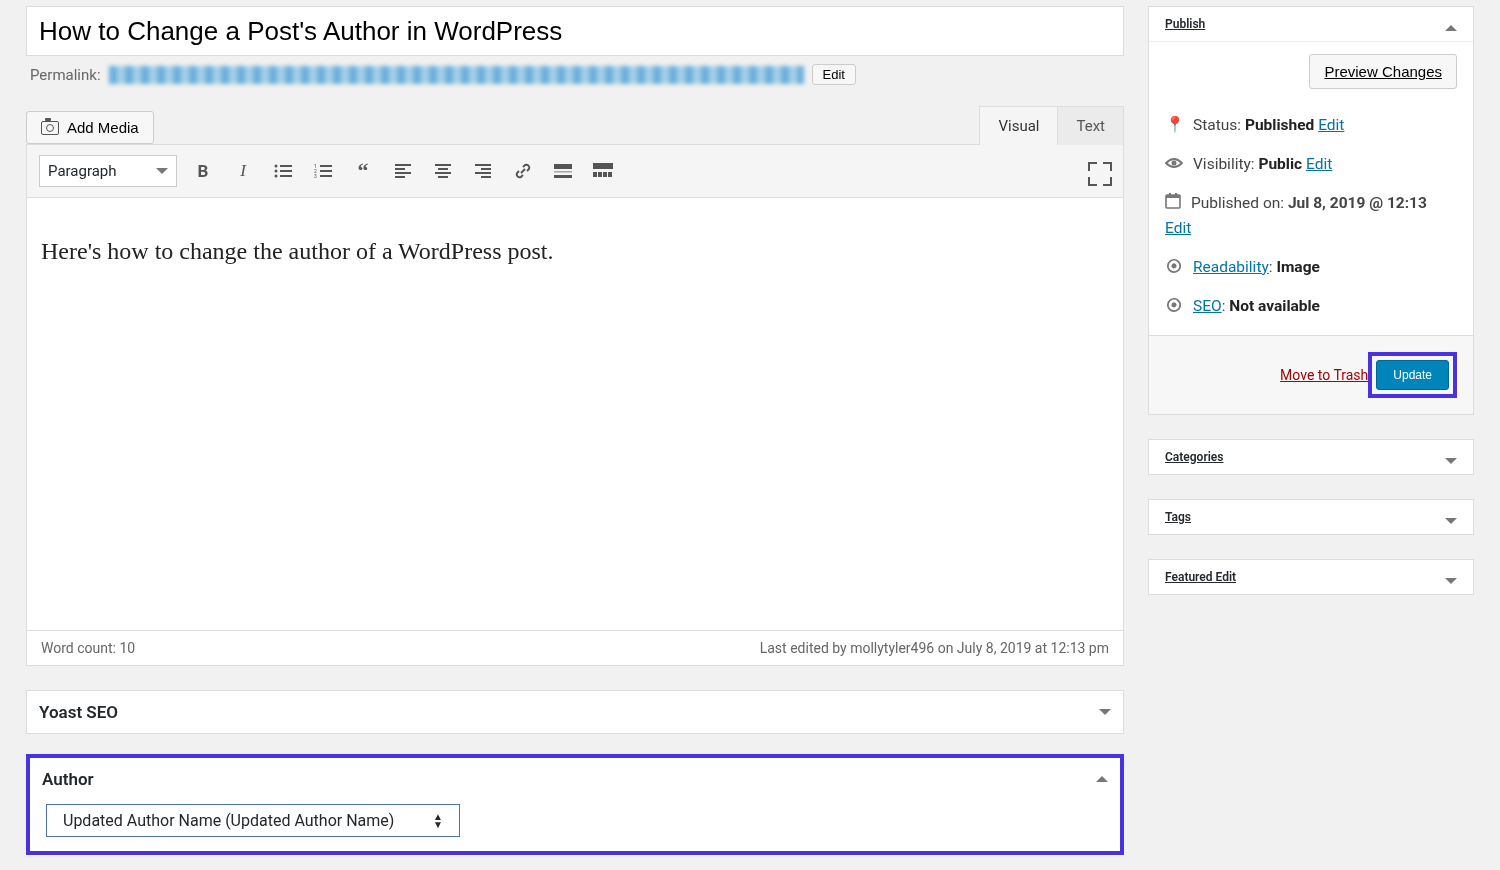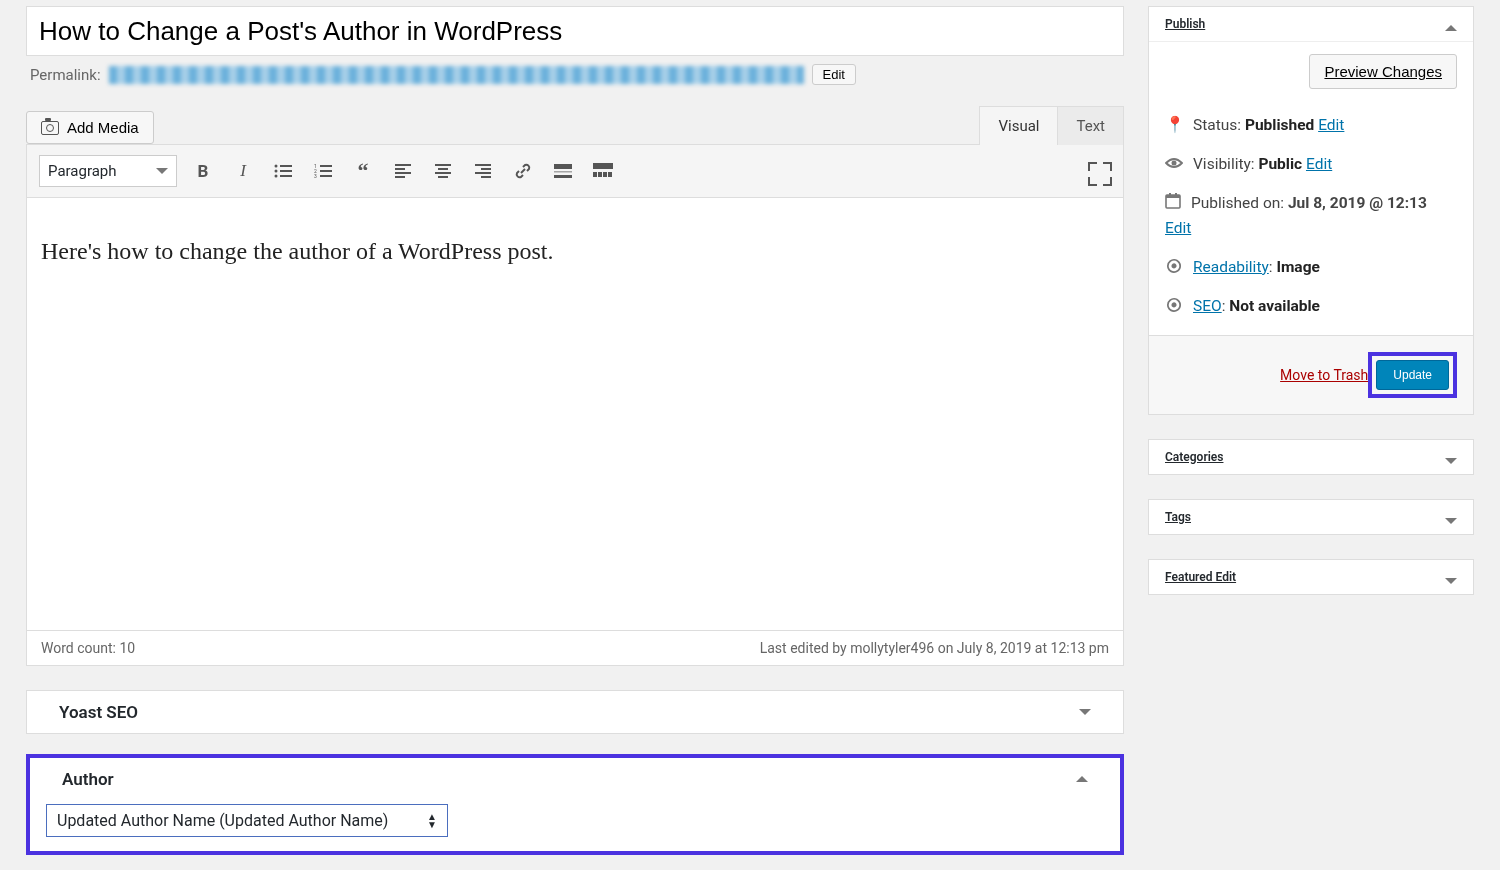--- a/index.html
+++ b/index.html
@@ -140,21 +140,21 @@
   
   .panel {
     border: 1px solid #ddd;
     background: #fff;
     margin-top: 24px;
   }
   .panel-head {
     display: flex;
     justify-content: space-between;
     align-items: center;
-    padding: 11px 32px;
+    padding: 11px 12px;
     font-size: 17px;
     font-weight: 600;
     border-bottom: 1px solid #eee;
     cursor: pointer;
     border-radius: 6px;
   }
   .panel-head.noborder { border-bottom: none; }
   .tri-up, .tri-down {
     width: 0; height: 0; border-left: 6px solid transparent; border-right: 6px solid transparent;
   }
@@ -163,21 +163,21 @@
 
   
   .author-panel { border: 4px solid #4b32e0; margin-top: 20px; }
   .author-panel .panel-head { border-bottom: none; }
   .author-body { padding: 4px 16px 14px 16px; }
   .author-select {
     display: inline-flex;
     align-items: center;
     justify-content: space-between;
     border: 1px solid #4b6ebe;
-    padding: 6px 10px;
+    padding: 6px 16px;
     font-size: 16px;
     min-width: 380px;
     cursor: pointer;
     background:#fff;
   }
   .sort-arrows {
     font-size: 10px; line-height: 8px; display: flex; flex-direction: column; margin-left: 8px;
   }
 
   

